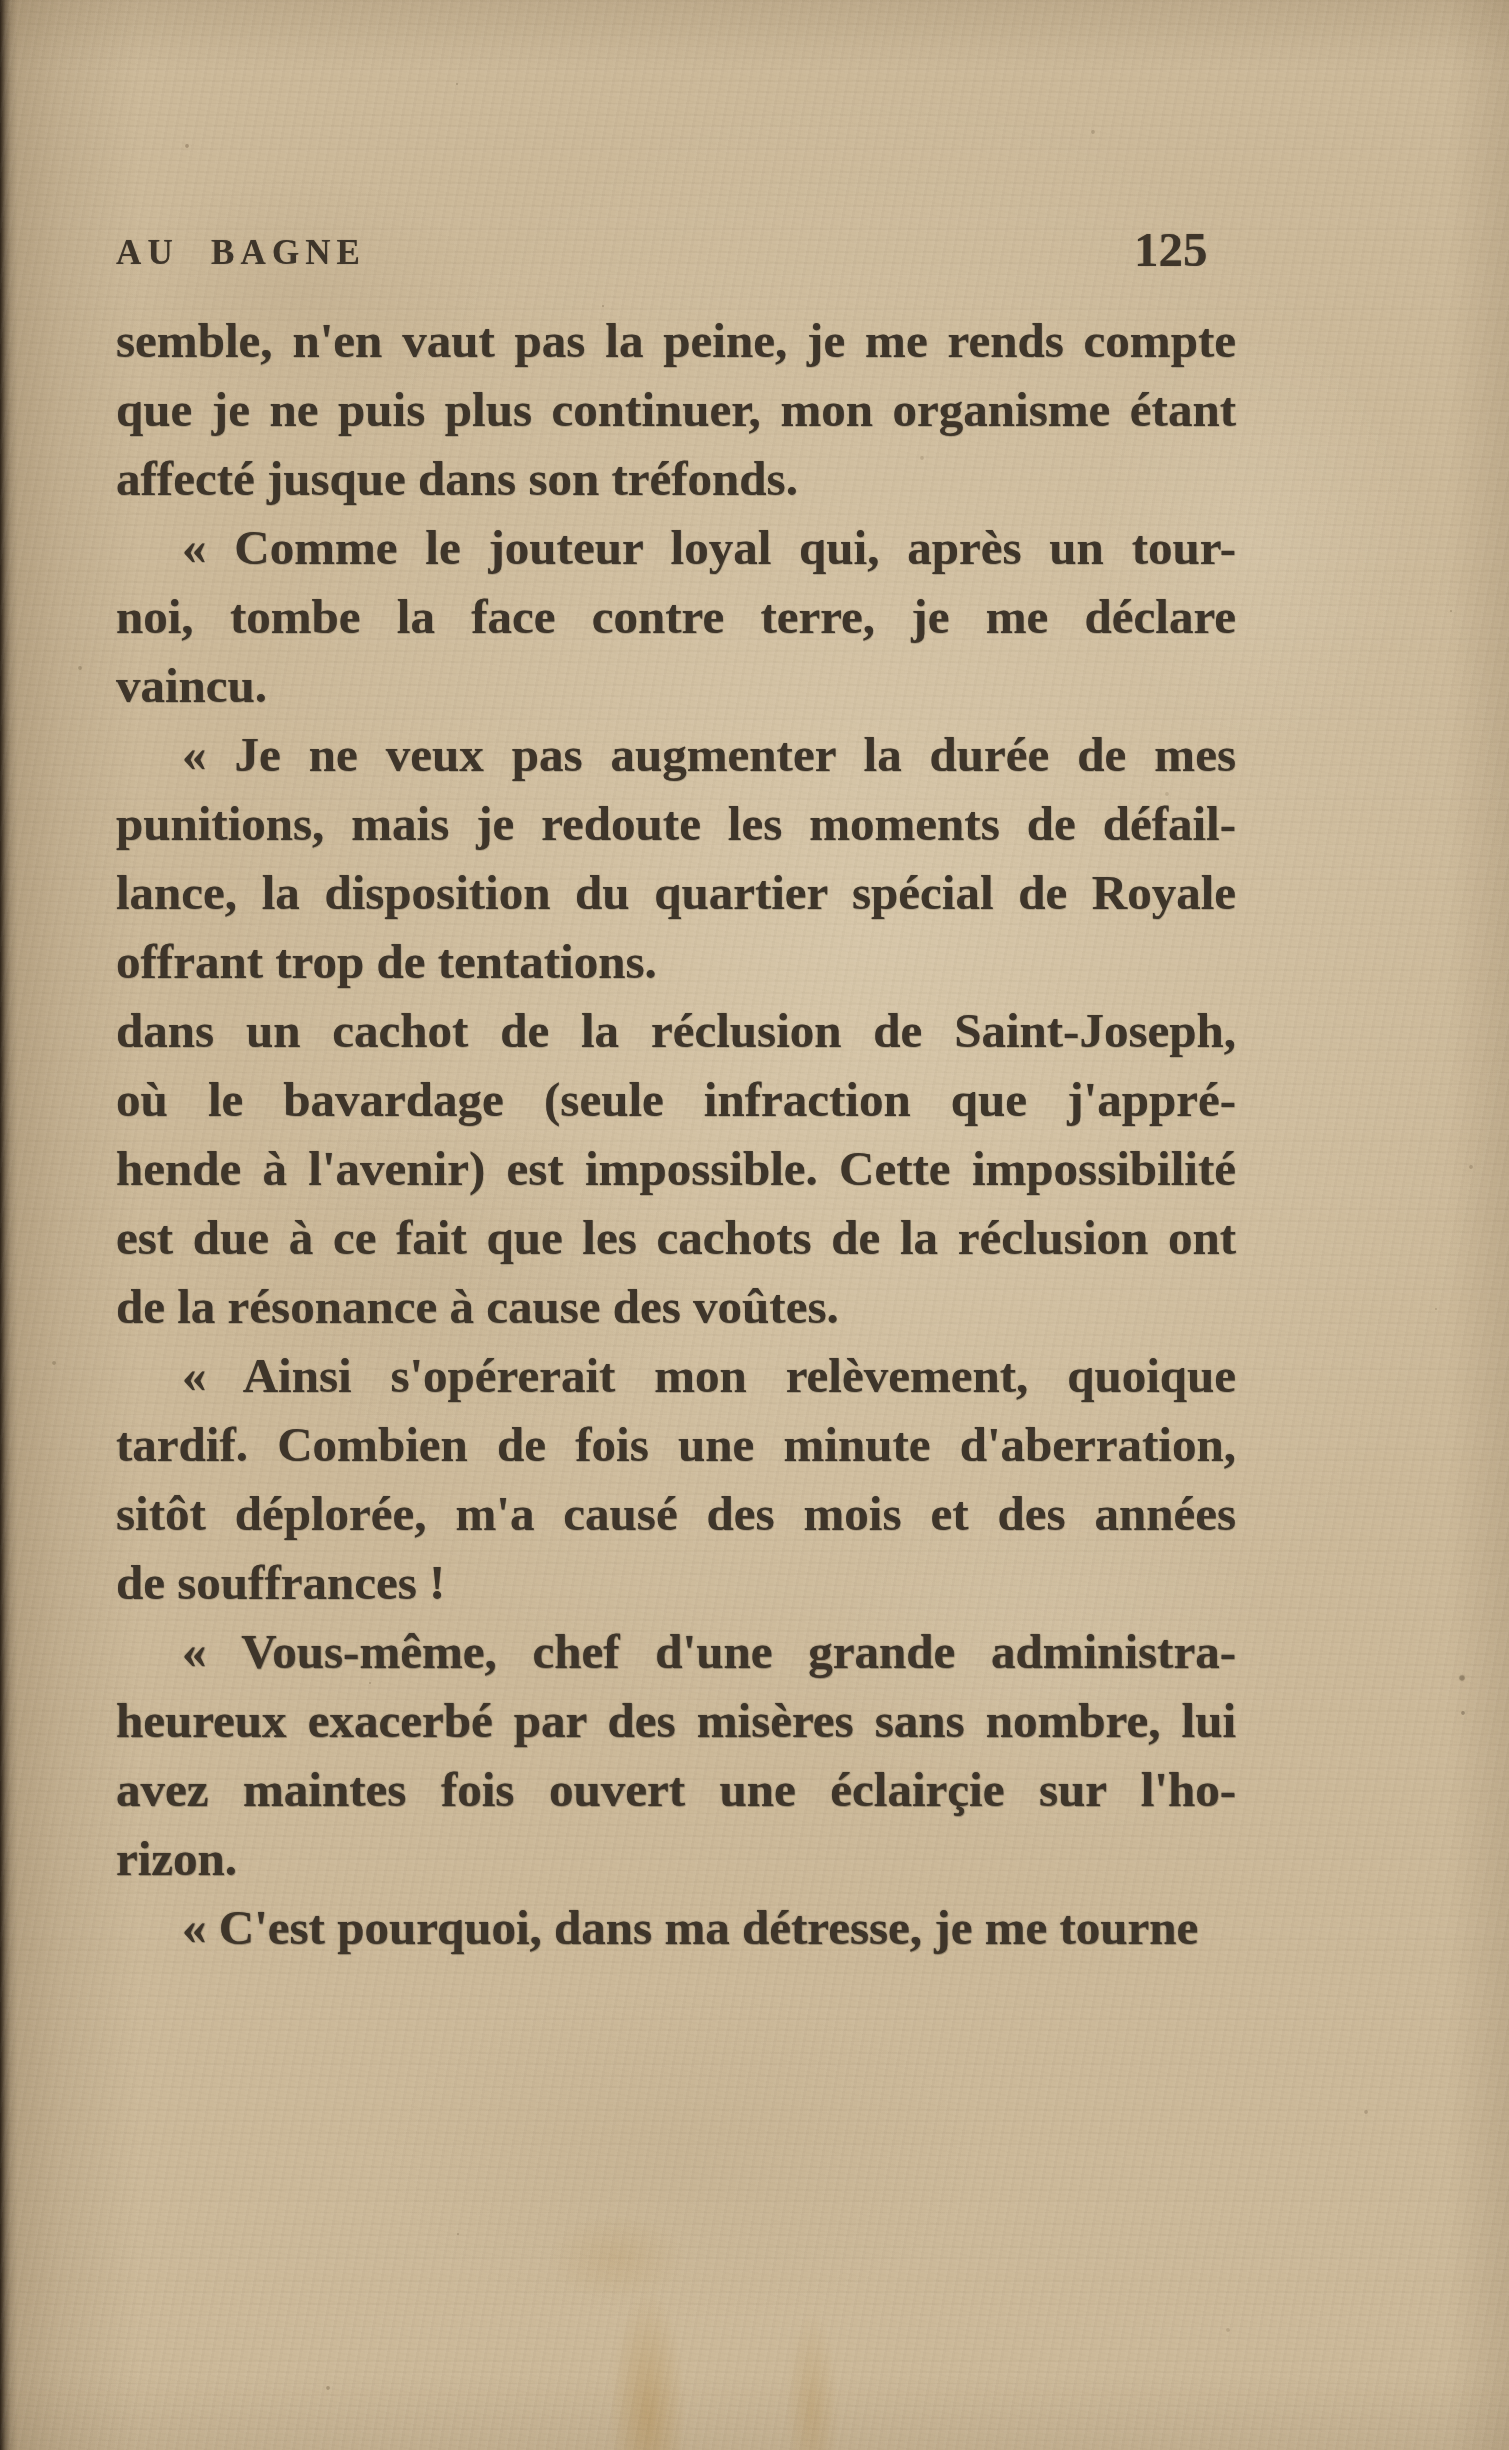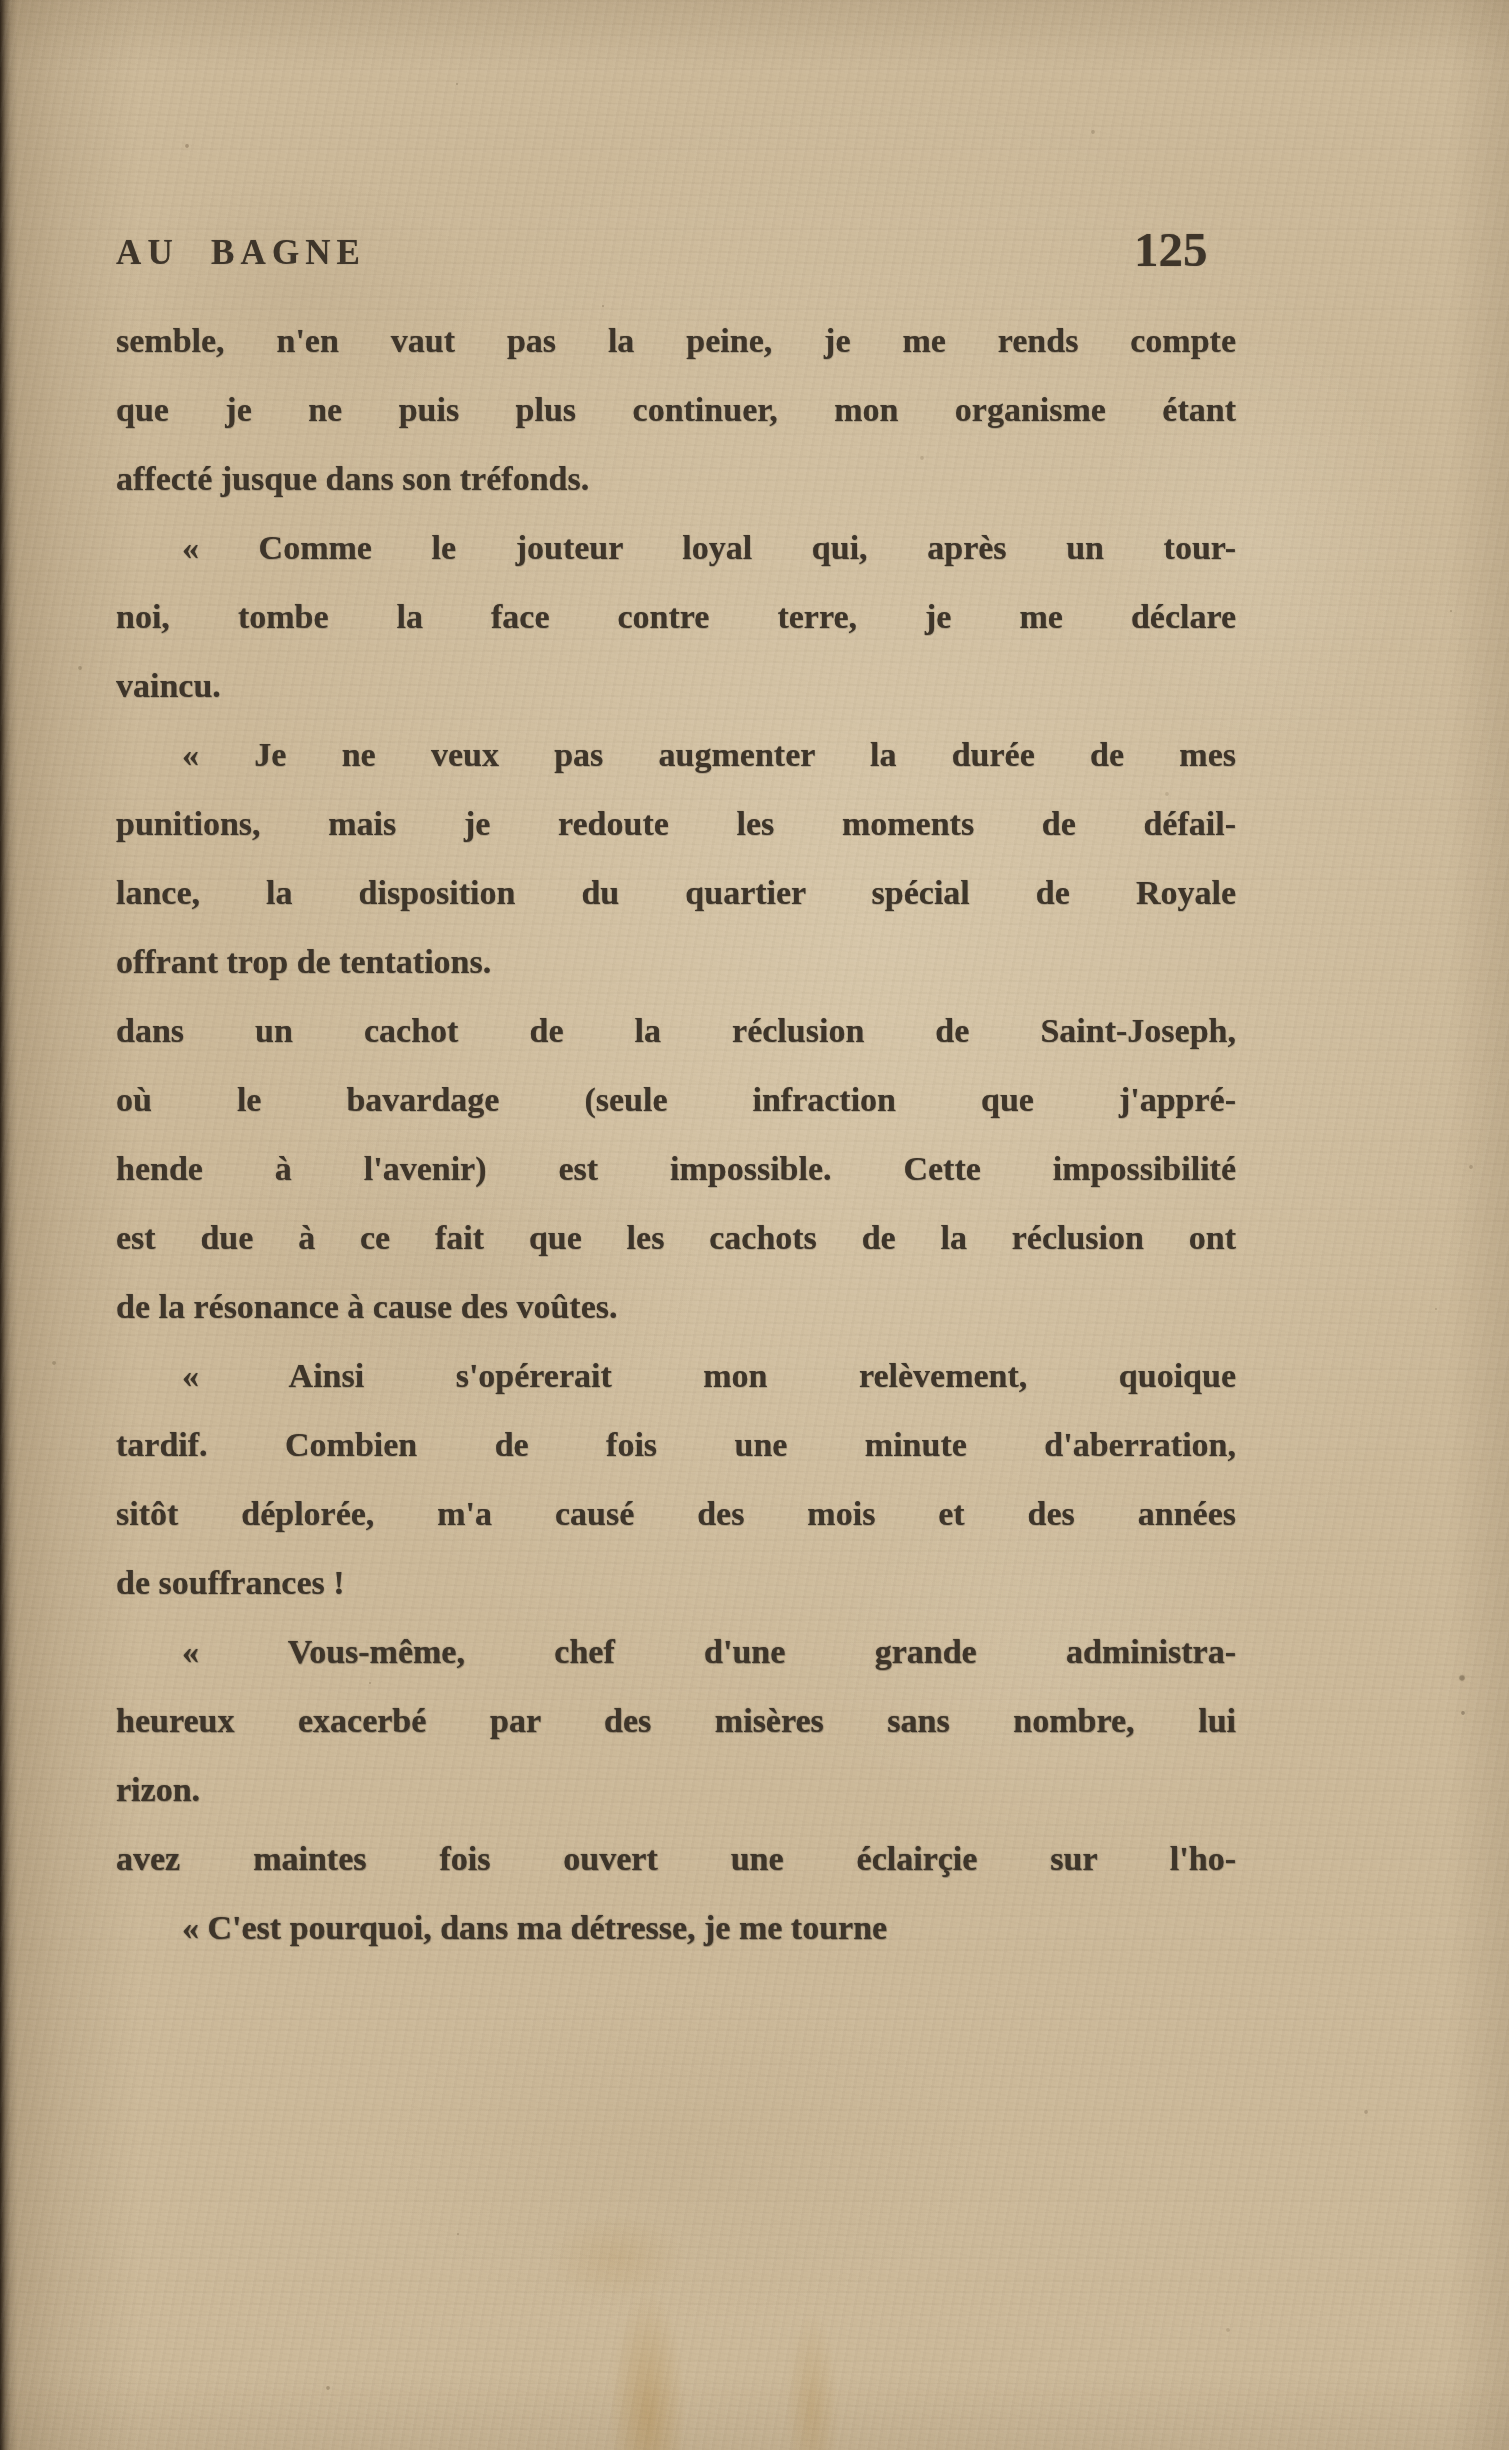--- a/index.html
+++ b/index.html
@@ -75,21 +75,21 @@
   }
   .folio{
     position:absolute;top:221px;left:1134px;width:105px;
     text-align:left;
     font-size:49px;font-weight:700;
     color:#3e352a;
     text-shadow:0 0 1.1px rgba(62,53,42,0.6);
   }
   .body-text{
     position:absolute;left:116px;top:306px;width:1120px;
-    font-size:34px;line-height:69px;font-weight:700;
+    font-size:49px;line-height:69px;font-weight:700;
     color:#3e352a;
     text-shadow:0 0 1.1px rgba(62,53,42,0.55), 0.5px 0.7px 0 rgba(62,53,42,0.18);
   }
   .para{margin:0;}
   .line{
     text-align:justify;
     text-align-last:justify;
   }
   .line.para-end{text-align-last:left;}
   .line.first-indent{text-indent:66px;}
@@ -132,21 +132,21 @@
       </div>
       <div class="para">
         <div class="line first-indent">« Ainsi s'opérerait mon relèvement, quoique</div>
         <div class="line">tardif. Combien de fois une minute d'aberration,</div>
         <div class="line">sitôt déplorée, m'a causé des mois et des années</div>
         <div class="line para-end">de souffrances !</div>
       </div>
       <div class="para">
         <div class="line first-indent">« Vous-même, chef d'une grande administra-</div>
         <div class="line">heureux exacerbé par des misères sans nombre, lui</div>
+        <div class="line">avez maintes fois ouvert une éclairçie sur l'ho-</div>
         <div class="line para-end">rizon.</div>
-        <div class="line">avez maintes fois ouvert une éclairçie sur l'ho-</div>
       </div>
       <div class="para">
         <div class="line para-end first-indent">« C'est pourquoi, dans ma détresse, je me tourne</div>
       </div>
     </div>
 </div>
 
 
 </body></html>

